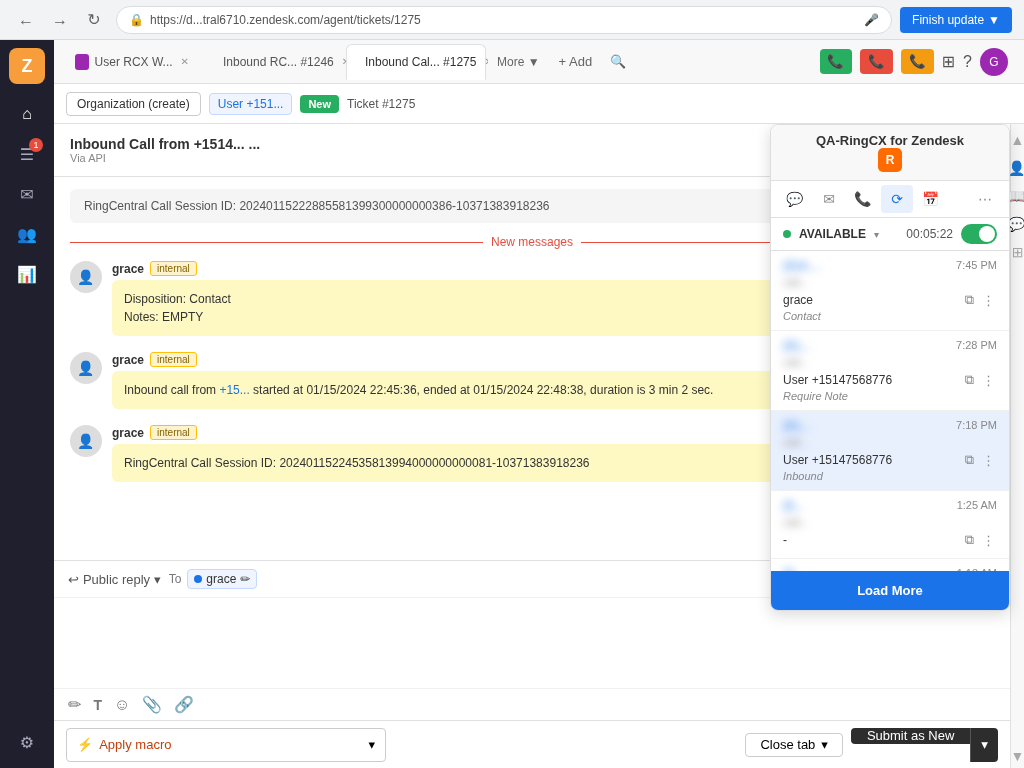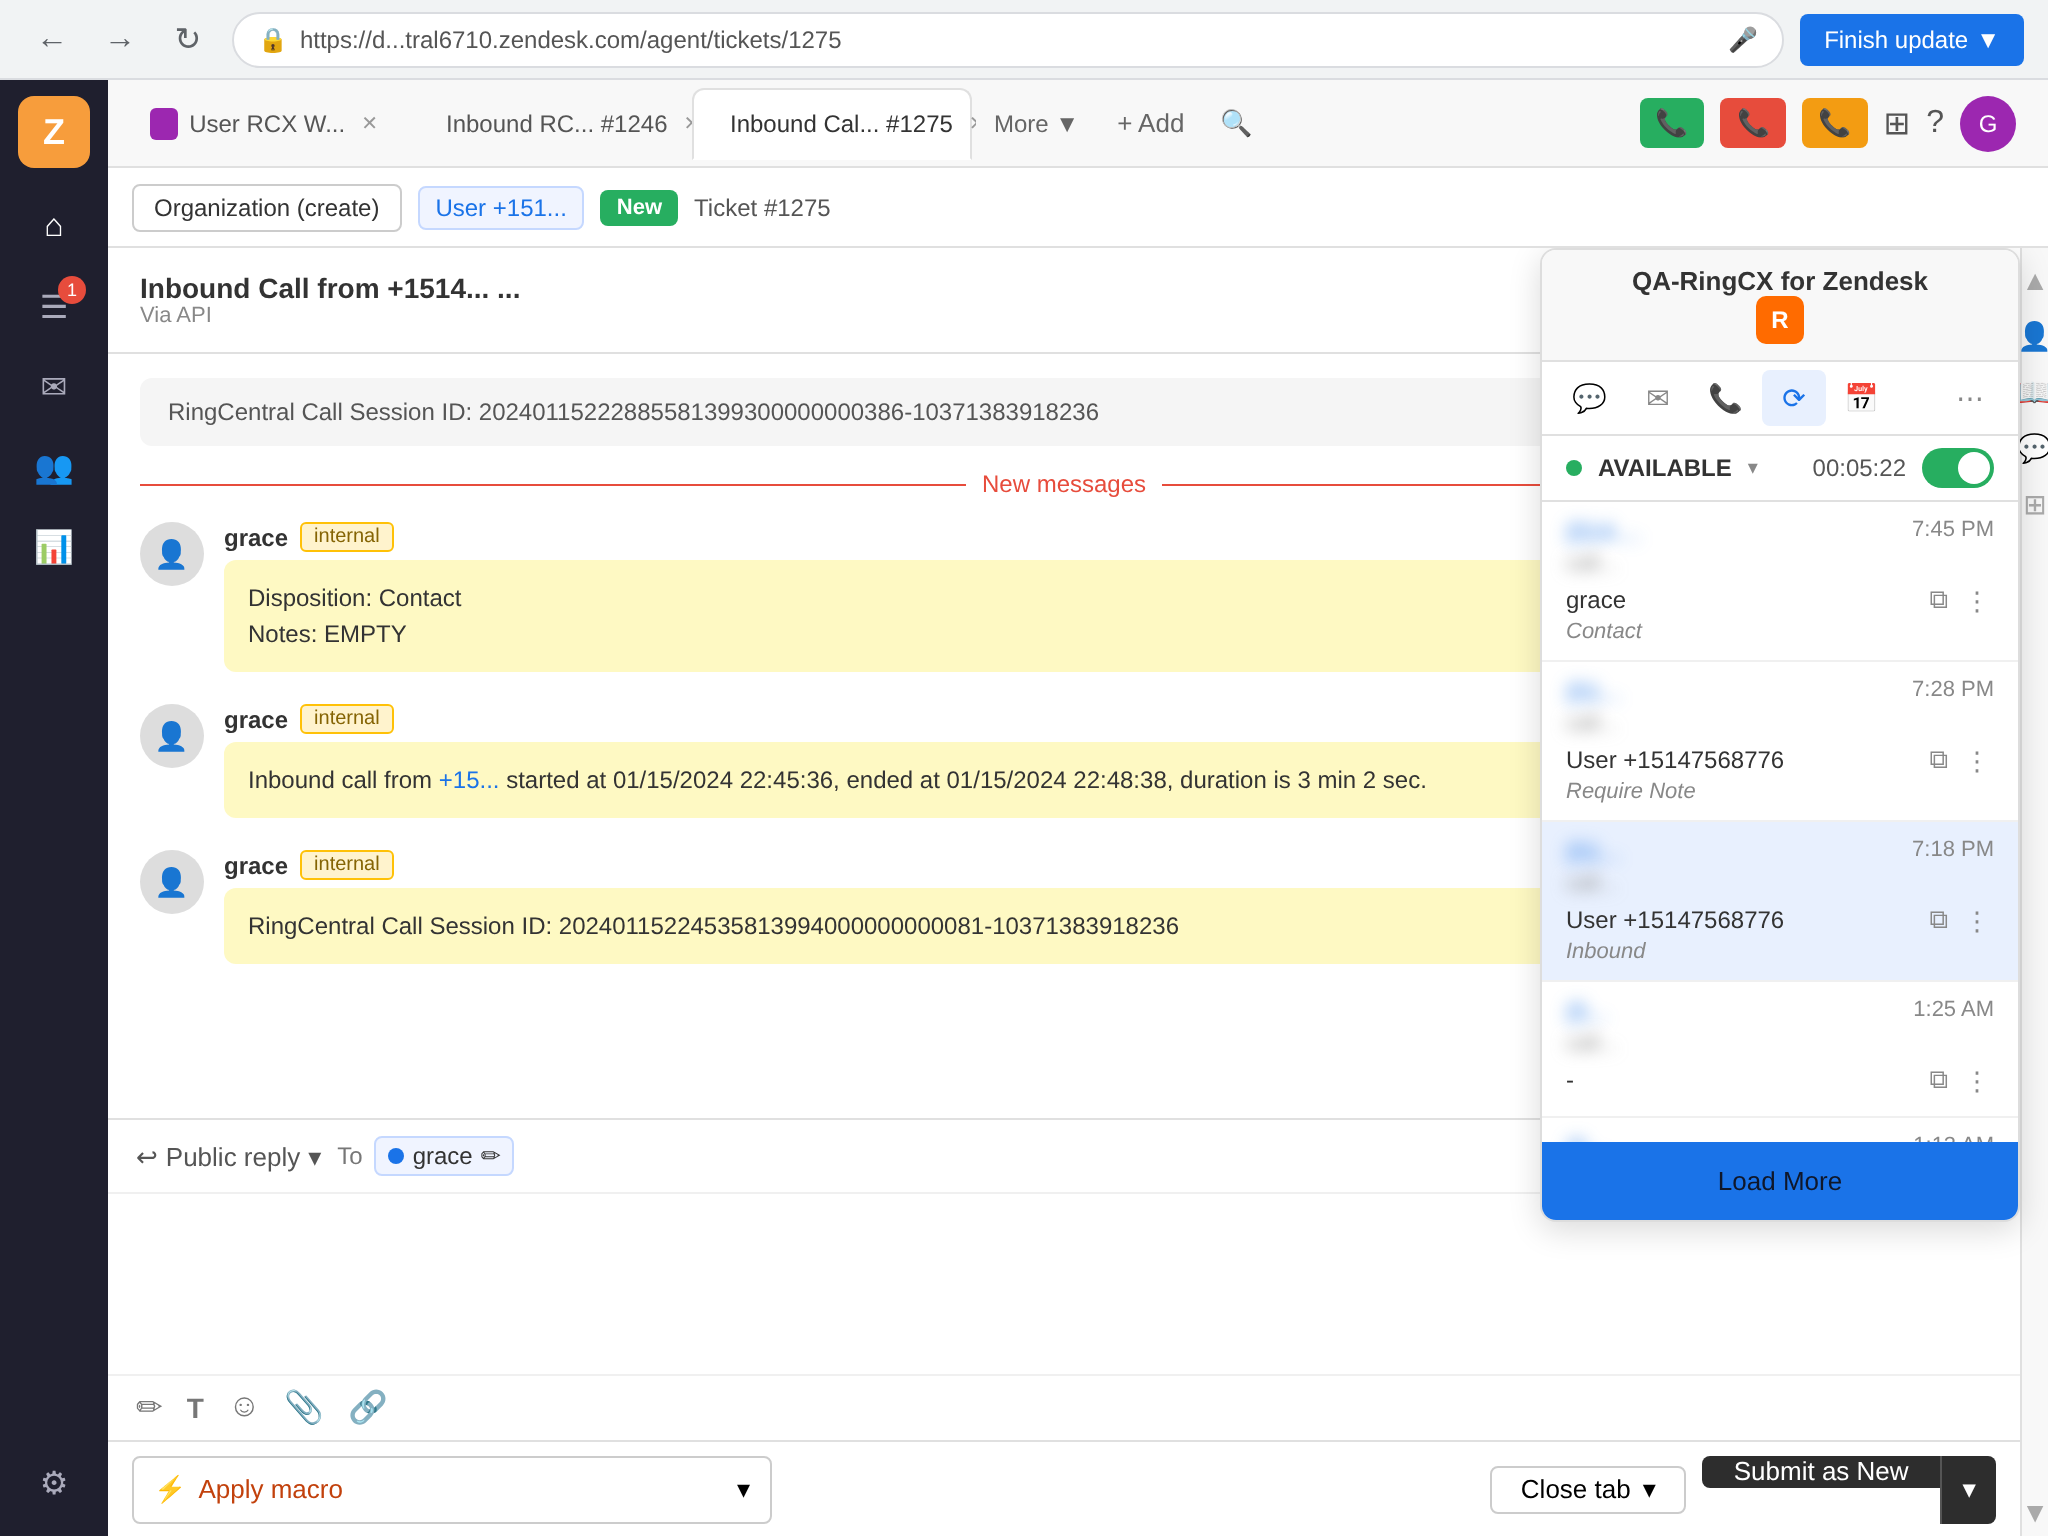--- a/index.html
+++ b/index.html
@@ -475,25 +475,25 @@
     .call-name { font-size: 12px; color: #333; }
     .call-status { font-size: 11px; color: #888; font-style: italic; }
     .call-action-btn { color: #888; font-size: 13px; cursor: pointer; background: none; border: none; padding: 2px; }
 
     .blurred { filter: blur(4px); user-select: none; }
 
     .load-more-btn {
       width: 100%;
       padding: 12px;
       background: #1a73e8;
-      color: #0f172a;
+      color: #ffffff;
       border: none;
       font-size: 13px;
       cursor: pointer;
-      font-weight: 400;
+      font-weight: 700;
     }
   </style>
 </head>
 <body>
 
 <div class="browser-bar">
   <div class="browser-nav">
     <button class="nav-btn">←</button>
     <button class="nav-btn">→</button>
     <button class="nav-btn">↻</button>

